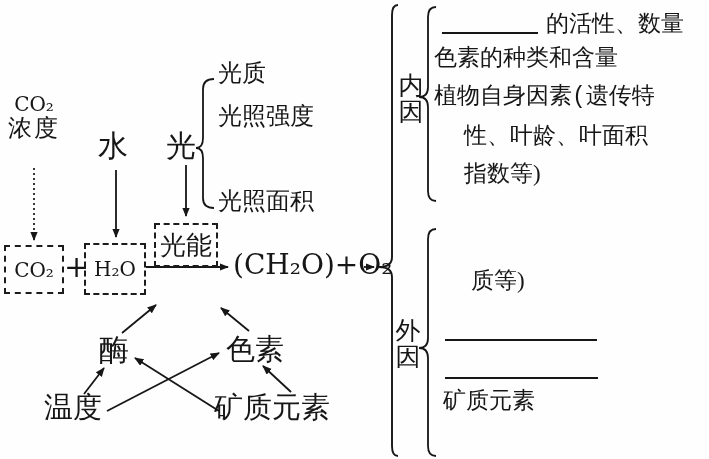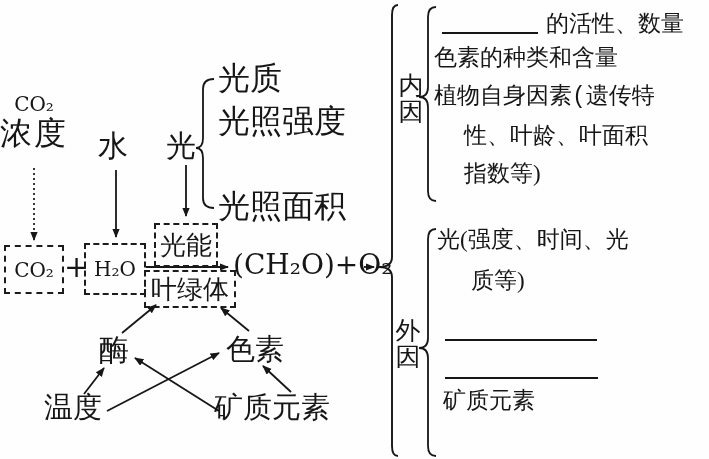--- a/index.html
+++ b/index.html
@@ -2,21 +2,21 @@
 <html><head>
 <meta charset="utf-8">
 <style>
   html,body{margin:0;padding:0;background:#e8e8e8;}
   .canvas{
     position:relative;width:709px;height:459px;background:#fefefe;
     font-family:"Liberation Serif","DejaVu Serif",serif;
     color:#161616;overflow:hidden;
   }
   .abs{position:absolute;white-space:nowrap;line-height:1.08;}
-  .cn{font-size:32px;}
+  .cn{font-size:24px;}
   .cn-sm{font-size:27px;}
   .chem{font-size:20px;font-family:"DejaVu Serif","Liberation Serif",serif;}
   .dbox{
     position:absolute;border:2px dashed #1c1c1c;
     display:flex;align-items:center;justify-content:center;
     background:transparent;
   }
   .overlay{position:absolute;left:0;top:0;}
   .stack{display:flex;flex-direction:column;align-items:center;}
   .vlabel{font-size:25px;line-height:26px;text-align:center;}
@@ -76,23 +76,20 @@
   <div class="dbox" style="left:4px;top:245px;width:56px;height:45px;">
     <span class="chem">CO₂</span>
   </div>
   <div class="abs chem" style="left:64px;top:251px;font-size:30px;">+</div>
   <div class="dbox" style="left:84px;top:243px;width:58px;height:48px;align-items:center;">
     <span class="chem">H₂O</span>
   </div>
   <div class="dbox" style="left:154px;top:223px;width:60px;height:40px;">
     <span class="cn-sm" style="font-size:26px;">光能</span>
   </div>
-  <div class="dbox" style="left:144px;top:270px;width:88px;height:34px;">
-    <span class="cn-sm" style="font-size:26px;">叶绿体</span>
-  </div>
   <div class="abs chem" style="left:233px;top:250px;font-size:28px;">(CH₂O)+O₂</div>
 
   <div class="abs cn" style="left:99px;top:334px;font-size:30px;">酶</div>
   <div class="abs cn" style="left:226px;top:334px;font-size:29px;">色素</div>
   <div class="abs cn" style="left:44px;top:392px;font-size:29px;">温度</div>
   <div class="abs cn" style="left:214px;top:392px;font-size:29px;">矿质元素</div>
 
   <div class="abs vlabel" style="left:398px;top:73px;width:26px;">
     <div>内</div>
     <div>因</div>
@@ -102,21 +99,20 @@
   </div>
   <div class="abs rline" style="left:434px;top:46px;">色素的种类和含量</div>
   <div class="abs rline" style="left:434px;top:85px;font-family:Liberation Mono, monospace;">植物自身因素(遗传特</div>
   <div class="abs rline" style="left:464px;top:124px;">性、叶龄、叶面积</div>
   <div class="abs rline" style="left:464px;top:162px;">指数等)</div>
 
   <div class="abs vlabel" style="left:395px;top:318px;width:26px;">
     <div>外</div>
     <div>因</div>
   </div>
-  <div class="abs rline" style="left:437px;top:228px;">光(强度、时间、光</div>
   <div class="abs rline" style="left:471px;top:269px;">质等)</div>
   <div class="abs" style="left:445px;top:315px;">
     <span class="blank" style="width:152px;"></span>
   </div>
   <div class="abs" style="left:445px;top:353px;">
     <span class="blank" style="width:153px;"></span>
   </div>
   <div class="abs rline" style="left:443px;top:389px;">矿质元素</div>
 
 </div>

